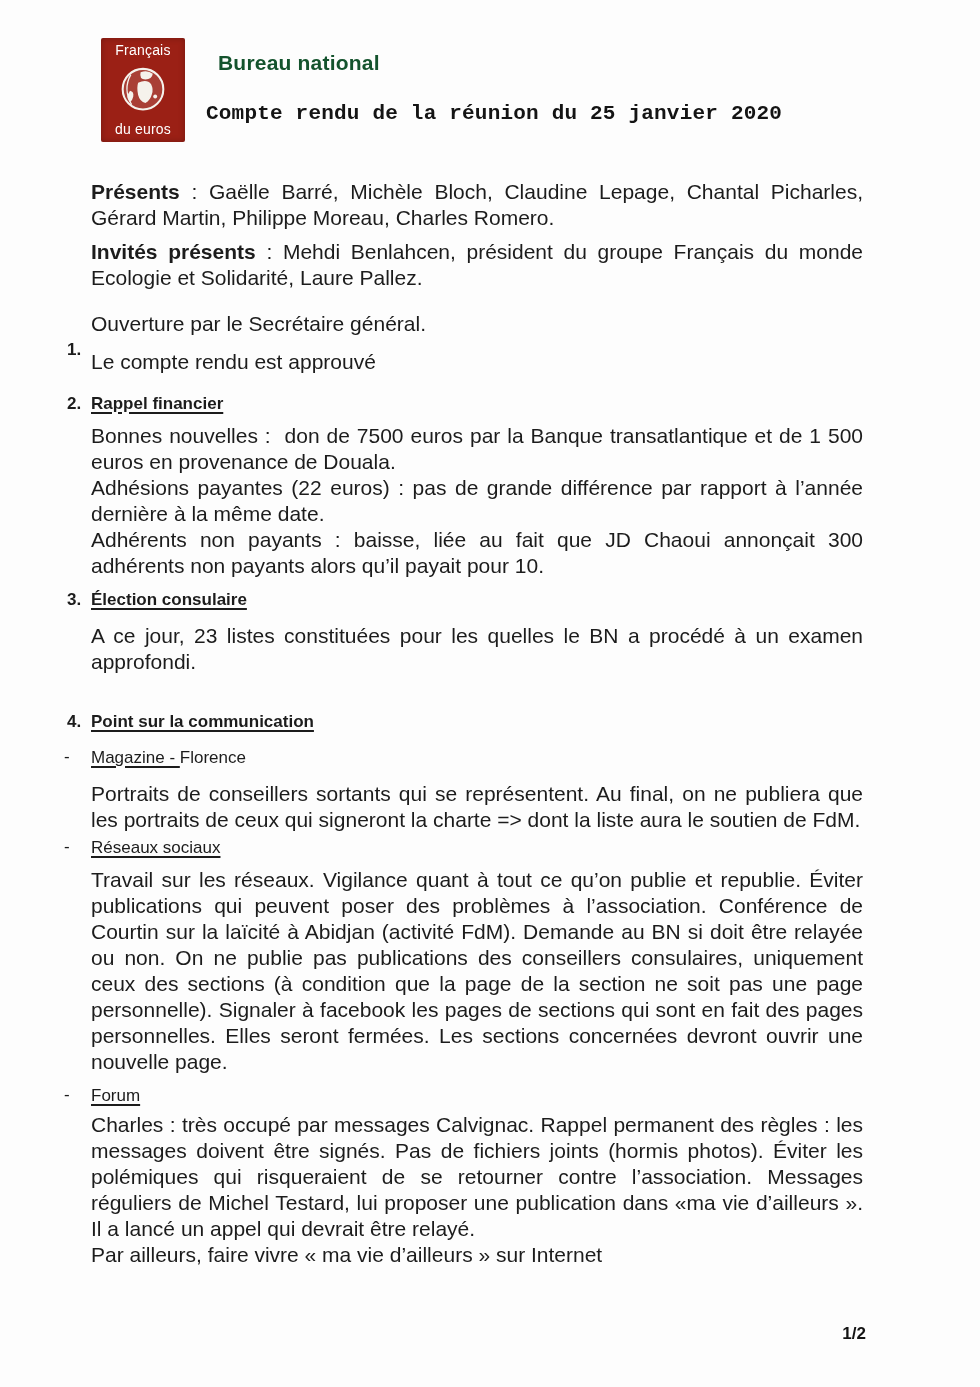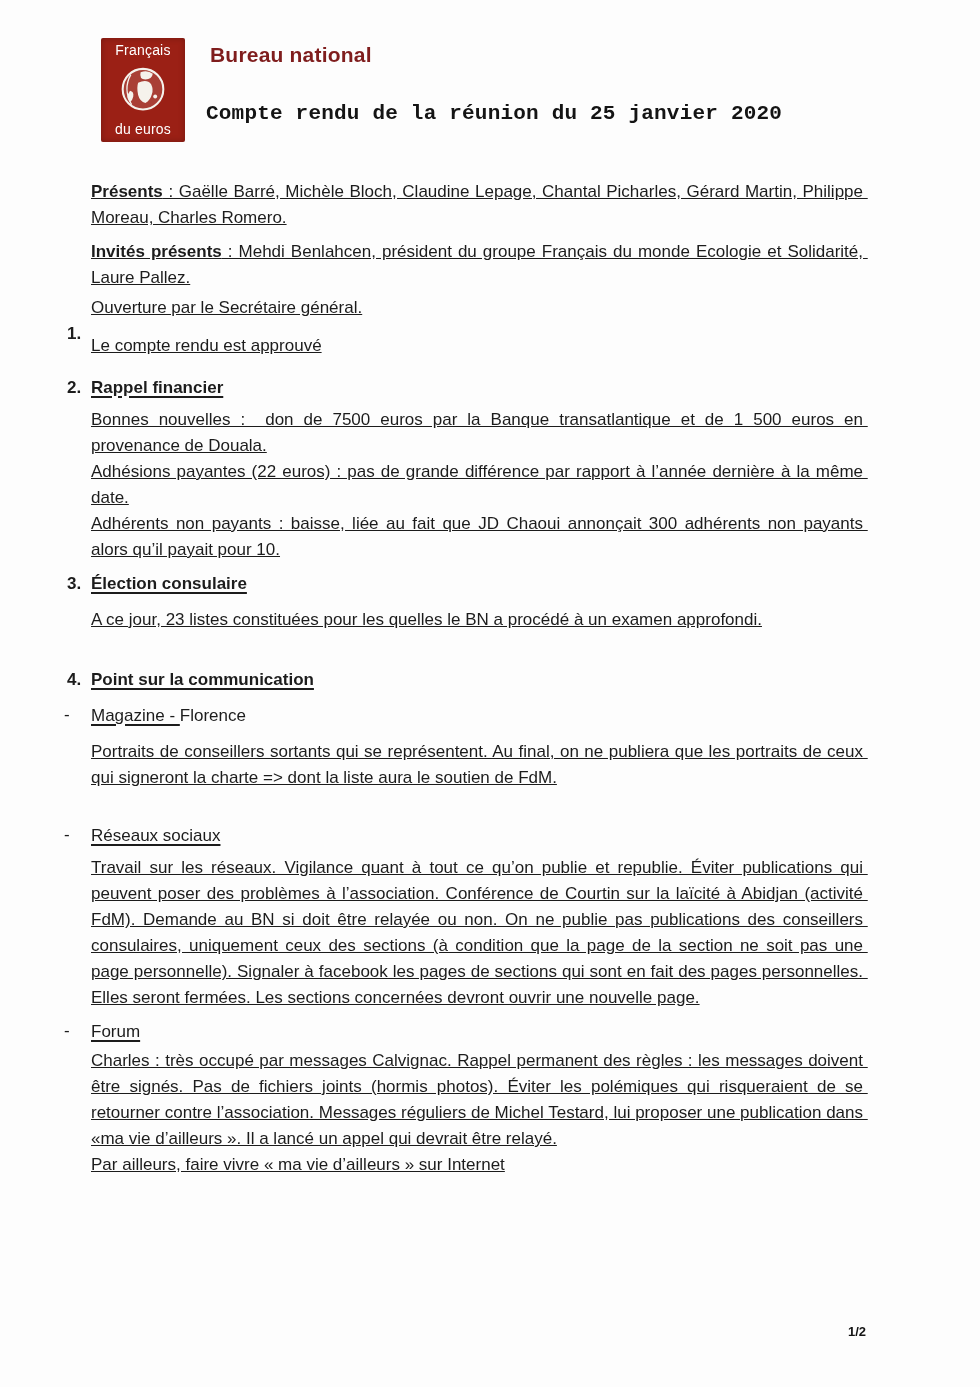--- a/index.html
+++ b/index.html
@@ -23,41 +23,40 @@
     border-radius:2px;
     color:#ffffff;
     display:flex; flex-direction:column; align-items:center; justify-content:space-between;
     padding:5px 3px; box-sizing:border-box;
     box-shadow:inset 0 0 6px rgba(0,0,0,0.25);
   }
   .logo .logo-text { font-size:14px; line-height:15px; letter-spacing:0.2px; white-space:nowrap; }
   .logo svg { display:block; width:52px; height:52px; }
   .titles { position:absolute; left:115px; top:0; }
   .doc-title {
-    margin:4px; position:absolute; top:1px; left:0;
-    font-size:21px; font-weight:bold; color:#7f1d1d; white-space:nowrap;
+    margin:12px; position:absolute; top:1px; left:0;
+    font-size:21px; font-weight:bold; color:#14532d; white-space:nowrap;
     letter-spacing:0.2px;
   }
   .doc-subtitle {
     margin:0; position:absolute; top:64px; left:0;
     font-size:21px; font-weight:bold; color:#141414; white-space:nowrap;
     letter-spacing:0.2px;
     font-family:Liberation Mono, monospace;
   }
   
   .para {
-    font-size:17px; line-height:26px;
+    font-size:21px; line-height:26px;
     text-align:justify;
     white-space:pre-wrap;
     margin:0;
-    text-decoration:underline;
   }
   .b { font-weight:bold; }
   .para.attendance-presents   { margin-bottom:8px; }
-  .para.attendance-invites    { margin-bottom:4px; }
+  .para.attendance-invites    { margin-bottom:20px; }
   .para.attendance-permanents { margin-bottom:20px; }
   .para.opening               { }
 
   .section-head {
     position:relative;
     font-size:17px; line-height:26px;
     font-weight:bold;
     margin:0;
   }
   .section-head .num {
@@ -82,28 +81,28 @@
     text-decoration-thickness:1.5px;
   }
   #sec1-head { margin-bottom:12px; }
   #sec1-body { margin-bottom:16px; }
   #sec2-head { margin-bottom:6px;  }
   #sec2-body { margin-bottom:8px;  }
   #sec3-head { margin-bottom:10px; }
   #sec3-body { margin-bottom:34px; }
   #sec4-head { margin-bottom:10px; }
   #bullet1-head { margin-bottom:10px; }
-  #bullet1-body { margin-bottom:32px; }
+  #bullet1-body { margin-bottom:2px; }
   #bullet2-head { margin-bottom:6px;  }
   #bullet2-body { margin-bottom:8px;  }
   #bullet3-head { margin-bottom:3px;  }
 
   .page-number {
     position:absolute; top:1324px; right:114px;
-    font-size:13px; font-weight:bold; color:#141414;
+    font-size:17px; font-weight:bold; color:#141414;
   }
 </style>
 </head>
 <body>
 
 <div class="page">
 
   <div class="doc-header">
     <div class="logo">
       <span class="logo-text">Français</span>

